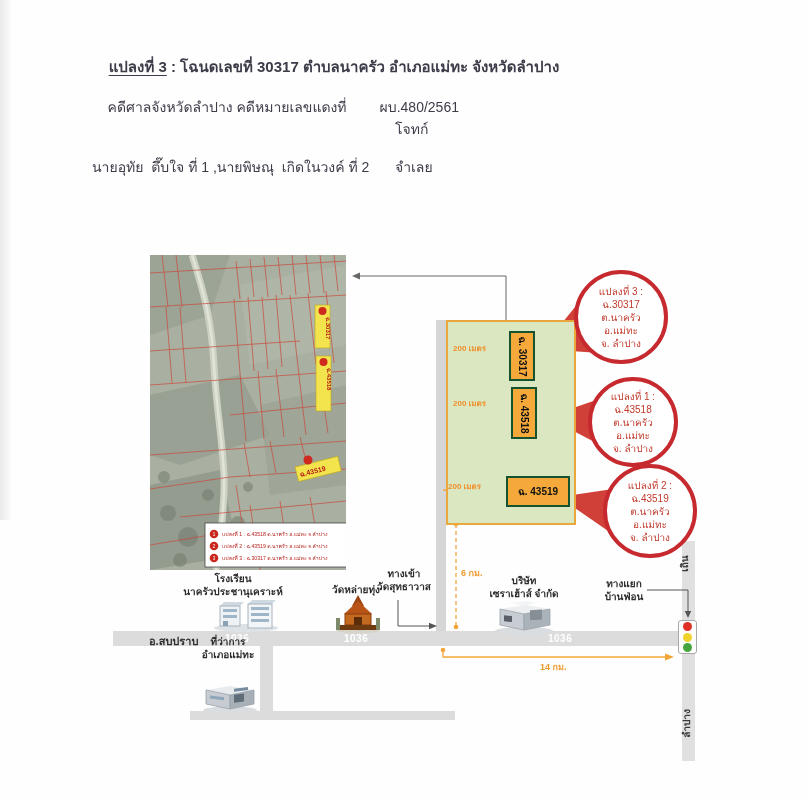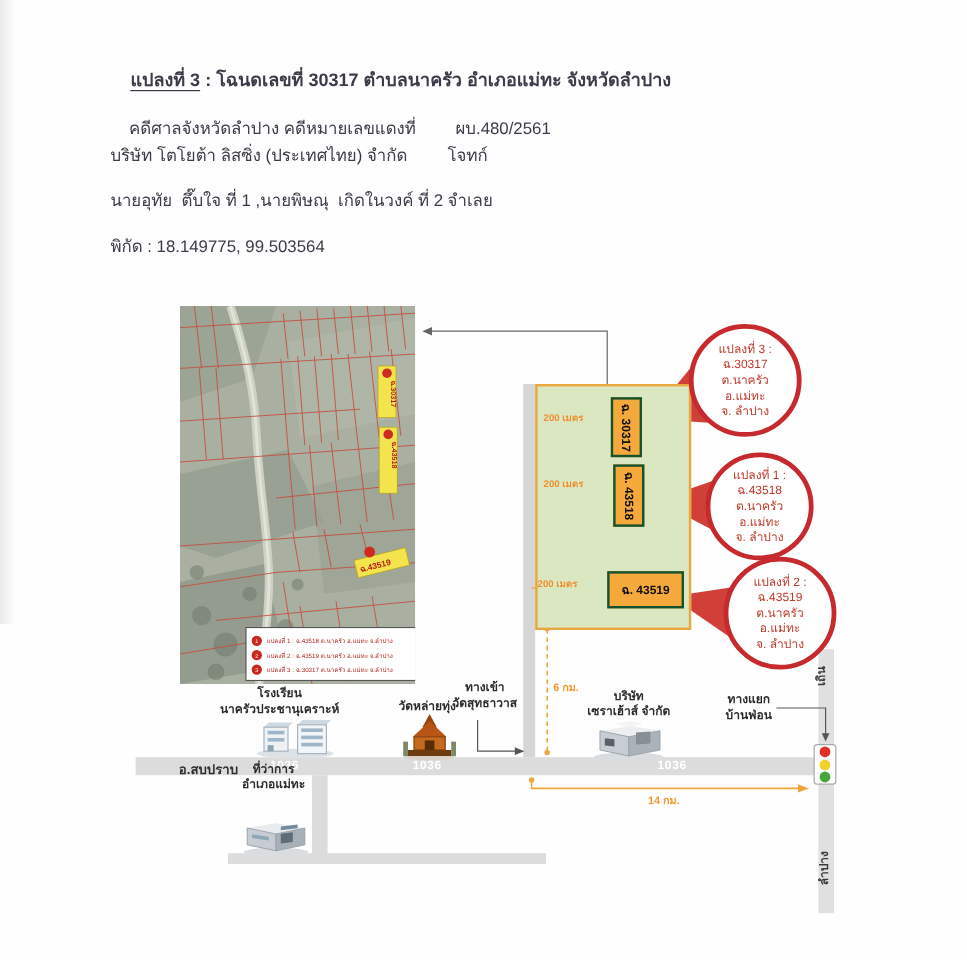--- a/index.html
+++ b/index.html
@@ -9,21 +9,21 @@
   }
   .scan-edge{position:absolute;left:0;top:0;width:12px;height:520px;
     background:linear-gradient(to right,#cfcfcf,rgba(255,255,255,0));opacity:.45;}
   
   .hline{position:absolute;left:92px;white-space:pre;font-size:14px;}
   .title{top:38px;font-size:15px;font-weight:bold;}
   .title .u{text-decoration:underline;text-underline-offset:3px;}
   .l2{top:80px;}
   .l2 .casenum{margin-left:33px;}
   .l3{top:118px;} .l4{top:156px;} .l5{top:194px;}
-  .role{position:absolute;left:373px;font-size:14px;}
+  .role{position:absolute;left:395px;font-size:14px;}
   .r3{top:118px;} .r4{top:156px;}
   
   .road{position:absolute;background:#dcdcdc;}
   .road-label-dark{position:absolute;font-size:11px;font-weight:bold;color:#2e2e2e;}
   .road-num{position:absolute;font-size:10px;font-weight:bold;color:#ffffff;letter-spacing:.5px;}
   .road-rot{position:absolute;font-size:10px;font-weight:bold;color:#3a3a3a;transform:rotate(-90deg);transform-origin:center;white-space:nowrap;}
   
   .green-area{position:absolute;left:446px;top:320px;width:130px;height:205px;
     background:#dbe7c0;border:2px solid #e9a73e;box-sizing:border-box;}
   .obox{position:absolute;background:#f6a93b;border:2px solid #14532d;box-sizing:border-box;
@@ -51,25 +51,23 @@
 
 <div id="page">
   <div class="scan-edge"></div>
 
   <div class="hline title">
     <span class="u">แปลงที่ 3</span><span> : โฉนดเลขที่ 30317 ตำบลนาครัว อำเภอแม่ทะ จังหวัดลำปาง</span>
   </div>
   <div class="hline l2">
     <span>คดีศาลจังหวัดลำปาง คดีหมายเลขแดงที่</span><span class="casenum">ผบ.480/2561</span>
   </div>
-  <div class="hline l3">บริษัท โตโยต้า ลิสซิ่ง (ประเทศไทย) จำกัด</div>
   <div class="role r3">โจทก์</div>
   <div class="hline l4">นายอุทัย  ตึ๊บใจ ที่ 1 ,นายพิษณุ  เกิดในวงค์ ที่ 2</div>
   <div class="role r4">จำเลย</div>
-  <div class="hline l5">พิกัด : 18.149775, 99.503564</div>
 
   <svg class="overlay" style="left:150px;top:255px;" width="196" height="315" viewBox="0 0 196 315">
     <rect x="0" y="0" width="196" height="315" fill="#a9b0a2"></rect>
     <polygon points="0,0 80,0 60,60 0,80" fill="#97a092" opacity=".7"></polygon>
     <polygon points="90,30 196,10 196,90 100,110" fill="#b4bbaa" opacity=".6"></polygon>
     <polygon points="0,140 90,120 120,180 30,210 0,200" fill="#8e9789" opacity=".6"></polygon>
     <polygon points="110,150 196,130 196,230 120,240" fill="#9ba294" opacity=".7"></polygon>
     <polygon points="0,230 70,215 90,300 0,315" fill="#848d7f" opacity=".55"></polygon>
     <polygon points="100,250 196,240 196,315 110,315" fill="#aab1a1" opacity=".6"></polygon>
 

